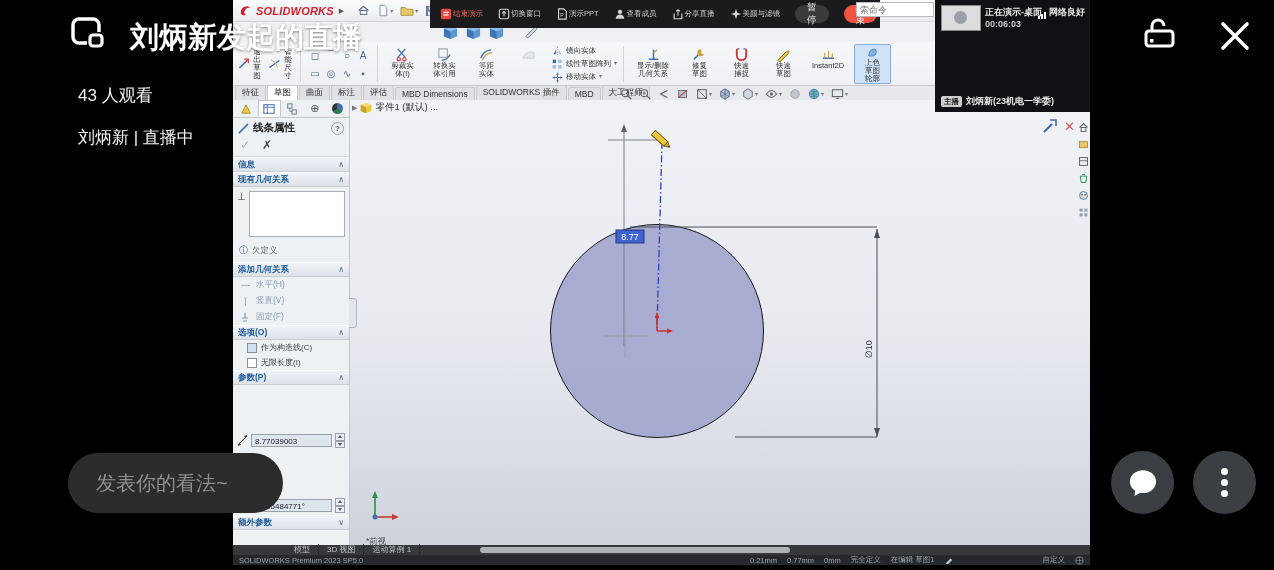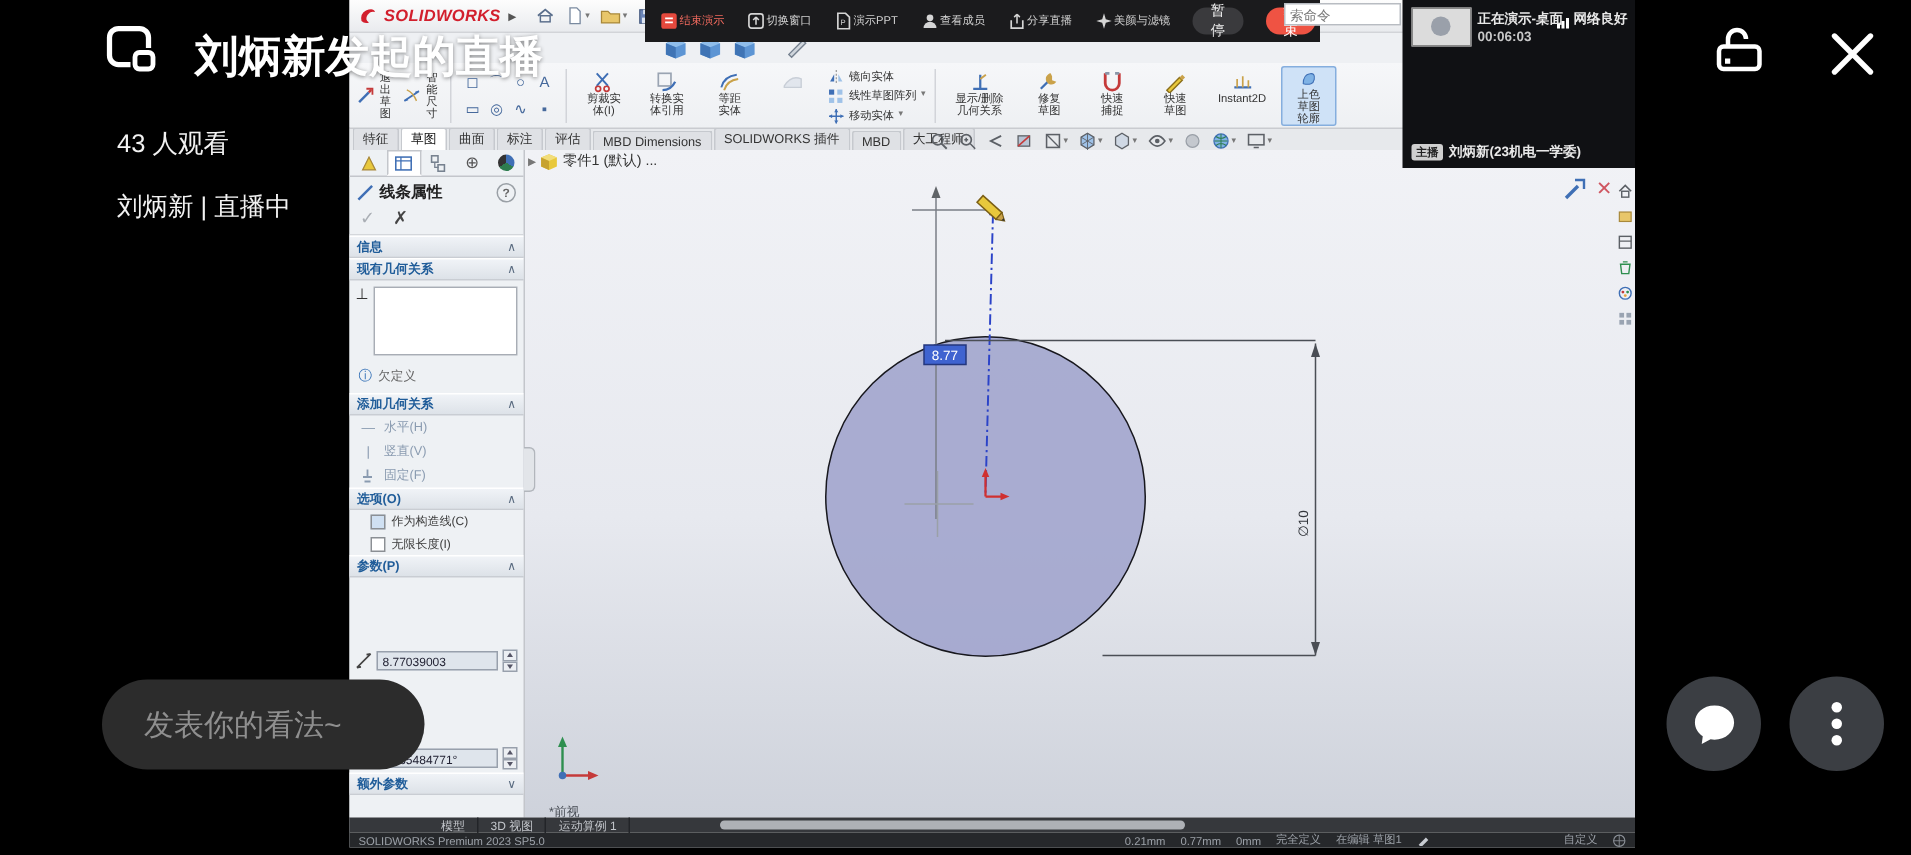--- a/index.html
+++ b/index.html
@@ -80,21 +80,21 @@
   
   #gfx{left:350px;top:100px;width:740px;height:445px;background:linear-gradient(#f1f2f6,#e7e9ef 55%,#ced2db);overflow:hidden;}
   #circle{position:absolute;left:200px;top:124px;width:214px;height:214px;border-radius:50%;
           background:rgba(158,161,203,.85);border:1.5px solid #17171d;box-sizing:border-box;}
   #gfx-svg{position:absolute;left:0;top:0;}
   #view-label{position:absolute;left:16px;top:436px;font-size:8.5px;color:#4a4f57;}
   #confirm-corner{position:absolute;left:692px;top:18px;display:flex;gap:6px;align-items:center;}
   #taskpane{left:1076px;top:122px;width:14px;display:flex;flex-direction:column;gap:6px;align-items:center;z-index:3;}
 
   
-  #modeltabs{left:233px;top:545px;width:857px;height:10px;background:#36383c;display:flex;align-items:center;font-size:8px;color:#c2c5ca;}
+  #modeltabs{left:233px;top:545px;width:857px;height:10px;background:#36383c;display:flex;align-items:flex-end;font-size:8px;color:#c2c5ca;}
   .mtab{display:flex;align-items:center;padding:0 8px;border-right:1px solid #222428;white-space:nowrap;}
   .mtab-scroll{width:36px;background:#26282c;border-right:1px solid #1d1f22;}
   #hscroll-thumb{position:absolute;left:247px;top:2px;width:310px;height:6px;background:#aeb1b6;border-radius:3px;}
   #statusbar{left:233px;top:555px;width:857px;height:10px;background:#26282b;display:flex;align-items:center;font-size:7.5px;color:#9ca1a8;padding:0 6px;box-sizing:border-box;gap:10px;}
   #statusbar .grow{flex:1;}
   .st{white-space:nowrap;}
 
   
   #presenter{left:430px;top:0;width:450px;height:28px;background:#1b1b1d;display:flex;align-items:center;
              gap:15px;padding:0 10px;box-sizing:border-box;z-index:30;}

